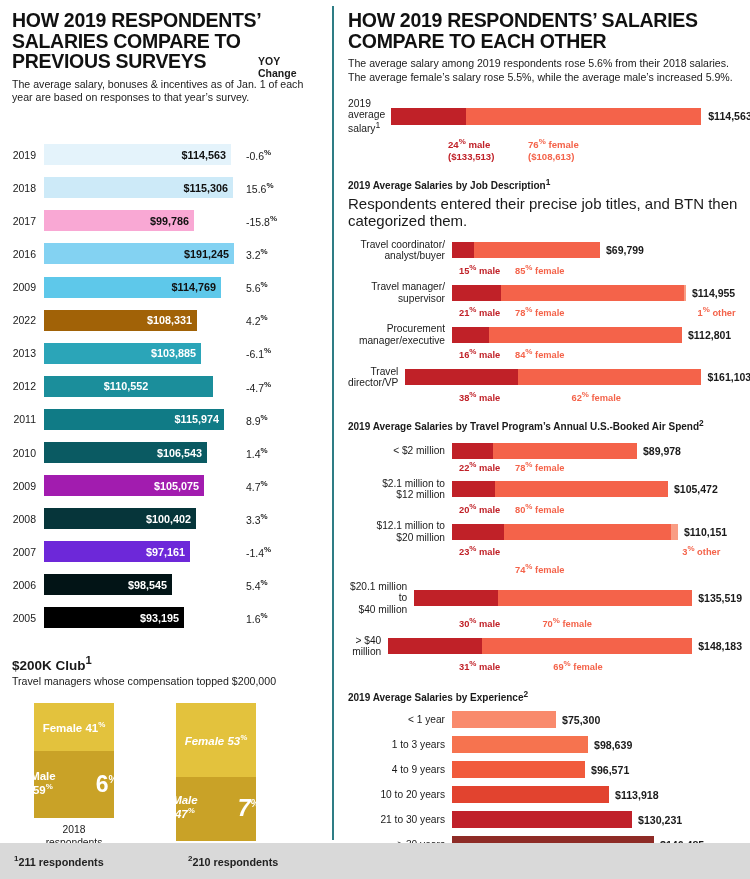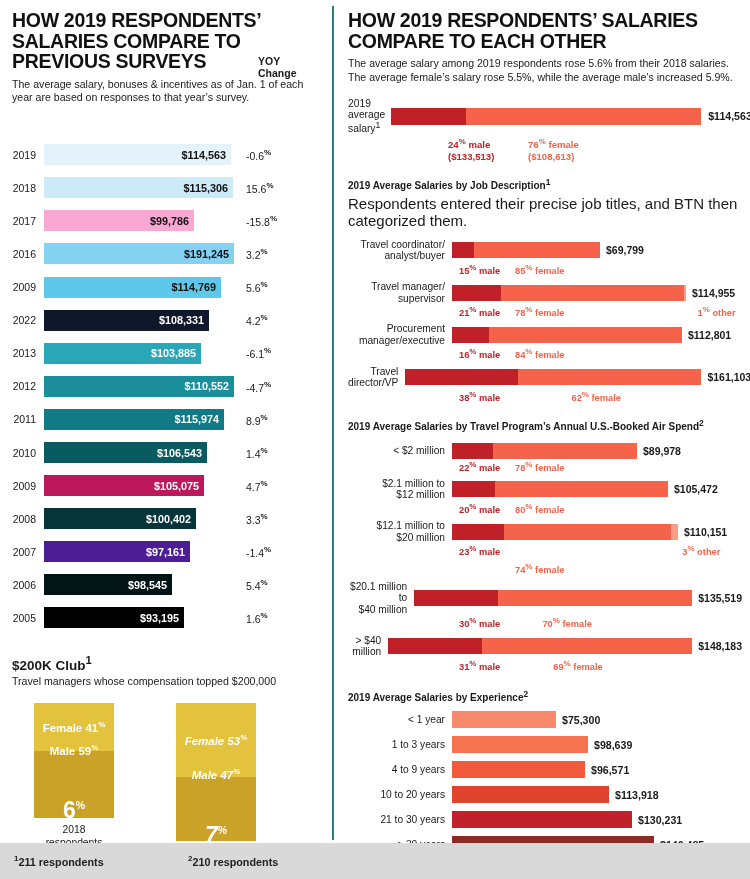--- a/index.html
+++ b/index.html
@@ -56,21 +56,21 @@
   .club h2 { font-size: 13.5px; font-weight: bold; }
   .club p { font-size: 10.6px; margin-top: 3px; }
   .club-bars { margin-top: 16px; display: flex; gap: 62px; padding-left: 22px; }
   .club-col { width: 80px; }
   .club-box { width: 80px; position: relative; color: #fff; text-align: center; }
   .cb-top {
     background: #e3c23d; display: flex; align-items: center; justify-content: center;
     font-size: 11.5px; font-weight: bold;
   }
   .cb-bot {
-    background: #c9a227; display: flex; flex-direction: column;
+    background: #c9a227; display: flex; flex-direction: row;
     align-items: center; justify-content: center; padding-bottom: 4px; gap: 40px;
   }
   .cb-bot .mlabel { font-size: 11.5px; font-weight: bold; }
   .cb-bot .big { font-size: 23px; font-weight: bold; line-height: 1; margin-top: 3px; }
   .cb-bot .big sup { font-size: 10.5px; }
   .club-cap { text-align: center; font-size: 10.3px; margin-top: 6px; line-height: 1.2; }
 
   
   .sec { margin-top: 16px; }
   .sec h2 { font-size: 10px; font-weight: bold; line-height: 1.12; }
@@ -173,39 +173,39 @@
           <div class="lbarwrap">
             <div class="lbar" style="width: 177px; background: rgb(94, 200, 234);">
               <span class="val" style="color: rgb(17, 17, 17);">$114,769</span>
             </div>
           </div>
           <div class="lchange">5.6<span class="pct">%</span></div>
         </div>
         <div class="lrow">
           <div class="lyear">2022</div>
           <div class="lbarwrap">
-            <div class="lbar" style="width: 165px; background: #0f172a;">
+            <div class="lbar" style="width: 153px; background: #a16207;">
               <span class="val" style="color: rgb(255, 255, 255);">$108,331</span>
             </div>
           </div>
           <div class="lchange">4.2<span class="pct">%</span></div>
         </div>
         <div class="lrow">
           <div class="lyear">2013</div>
           <div class="lbarwrap">
             <div class="lbar" style="width: 157px; background: rgb(43, 165, 184);">
               <span class="val" style="color: rgb(255, 255, 255);">$103,885</span>
             </div>
           </div>
           <div class="lchange">-6.1<span class="pct">%</span></div>
         </div>
         <div class="lrow">
           <div class="lyear">2012</div>
           <div class="lbarwrap">
-            <div class="lbar" style="width: 190px; background: rgb(27, 142, 155);">
+            <div class="lbar" style="width: 169px; background: rgb(27, 142, 155); justify-content: center;">
               <span class="val" style="color: rgb(255, 255, 255);">$110,552</span>
             </div>
           </div>
           <div class="lchange">-4.7<span class="pct">%</span></div>
         </div>
         <div class="lrow">
           <div class="lyear">2011</div>
           <div class="lbarwrap">
             <div class="lbar" style="width: 180px; background: rgb(16, 123, 134);">
               <span class="val" style="color: rgb(255, 255, 255);">$115,974</span>
@@ -218,39 +218,39 @@
           <div class="lbarwrap">
             <div class="lbar" style="width: 163px; background: rgb(10, 90, 98);">
               <span class="val" style="color: rgb(255, 255, 255);">$106,543</span>
             </div>
           </div>
           <div class="lchange">1.4<span class="pct">%</span></div>
         </div>
         <div class="lrow">
           <div class="lyear">2009</div>
           <div class="lbarwrap">
-            <div class="lbar" style="width: 160px; background: #be185d;">
+            <div class="lbar" style="width: 160px; background: #a21caf;">
               <span class="val" style="color: rgb(255, 255, 255);">$105,075</span>
             </div>
           </div>
           <div class="lchange">4.7<span class="pct">%</span></div>
         </div>
         <div class="lrow">
           <div class="lyear">2008</div>
           <div class="lbarwrap">
             <div class="lbar" style="width: 152px; background: rgb(6, 53, 58);">
               <span class="val" style="color: rgb(255, 255, 255);">$100,402</span>
             </div>
           </div>
           <div class="lchange">3.3<span class="pct">%</span></div>
         </div>
         <div class="lrow">
           <div class="lyear">2007</div>
           <div class="lbarwrap">
-            <div class="lbar" style="width: 146px; background: #4c1d95;">
+            <div class="lbar" style="width: 146px; background: #6d28d9;">
               <span class="val" style="color: rgb(255, 255, 255);">$97,161</span>
             </div>
           </div>
           <div class="lchange">-1.4<span class="pct">%</span></div>
         </div>
         <div class="lrow">
           <div class="lyear">2006</div>
           <div class="lbarwrap">
             <div class="lbar" style="width: 128px; background: rgb(2, 20, 22);">
               <span class="val" style="color: rgb(255, 255, 255);">$98,545</span>

